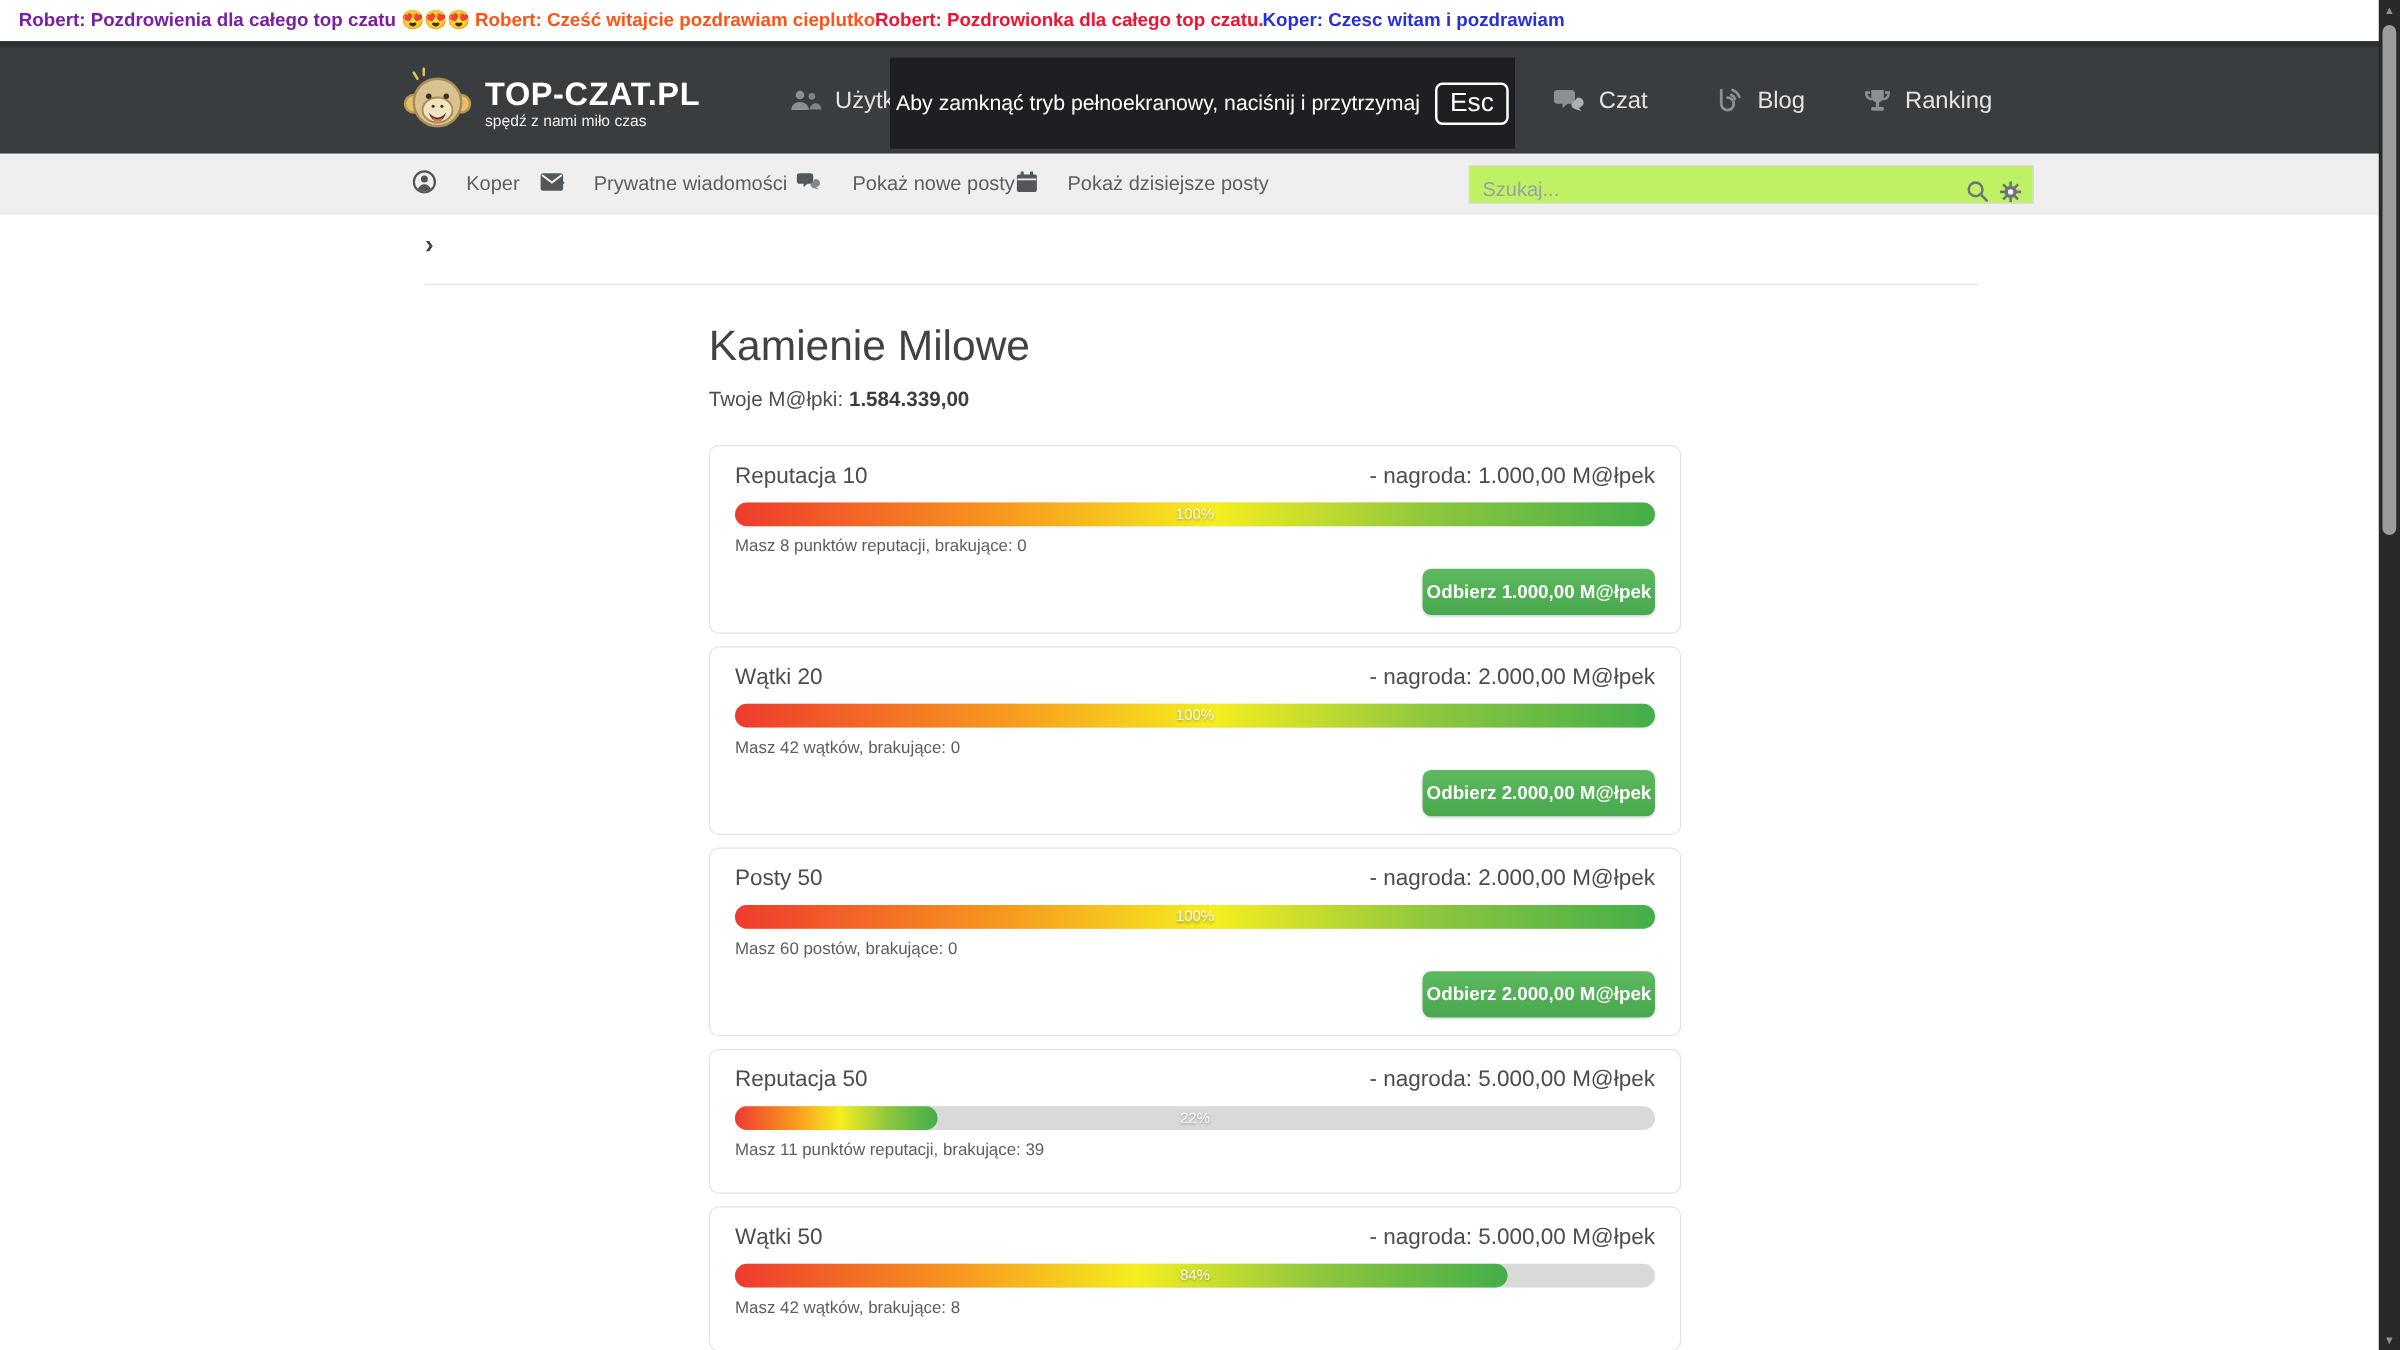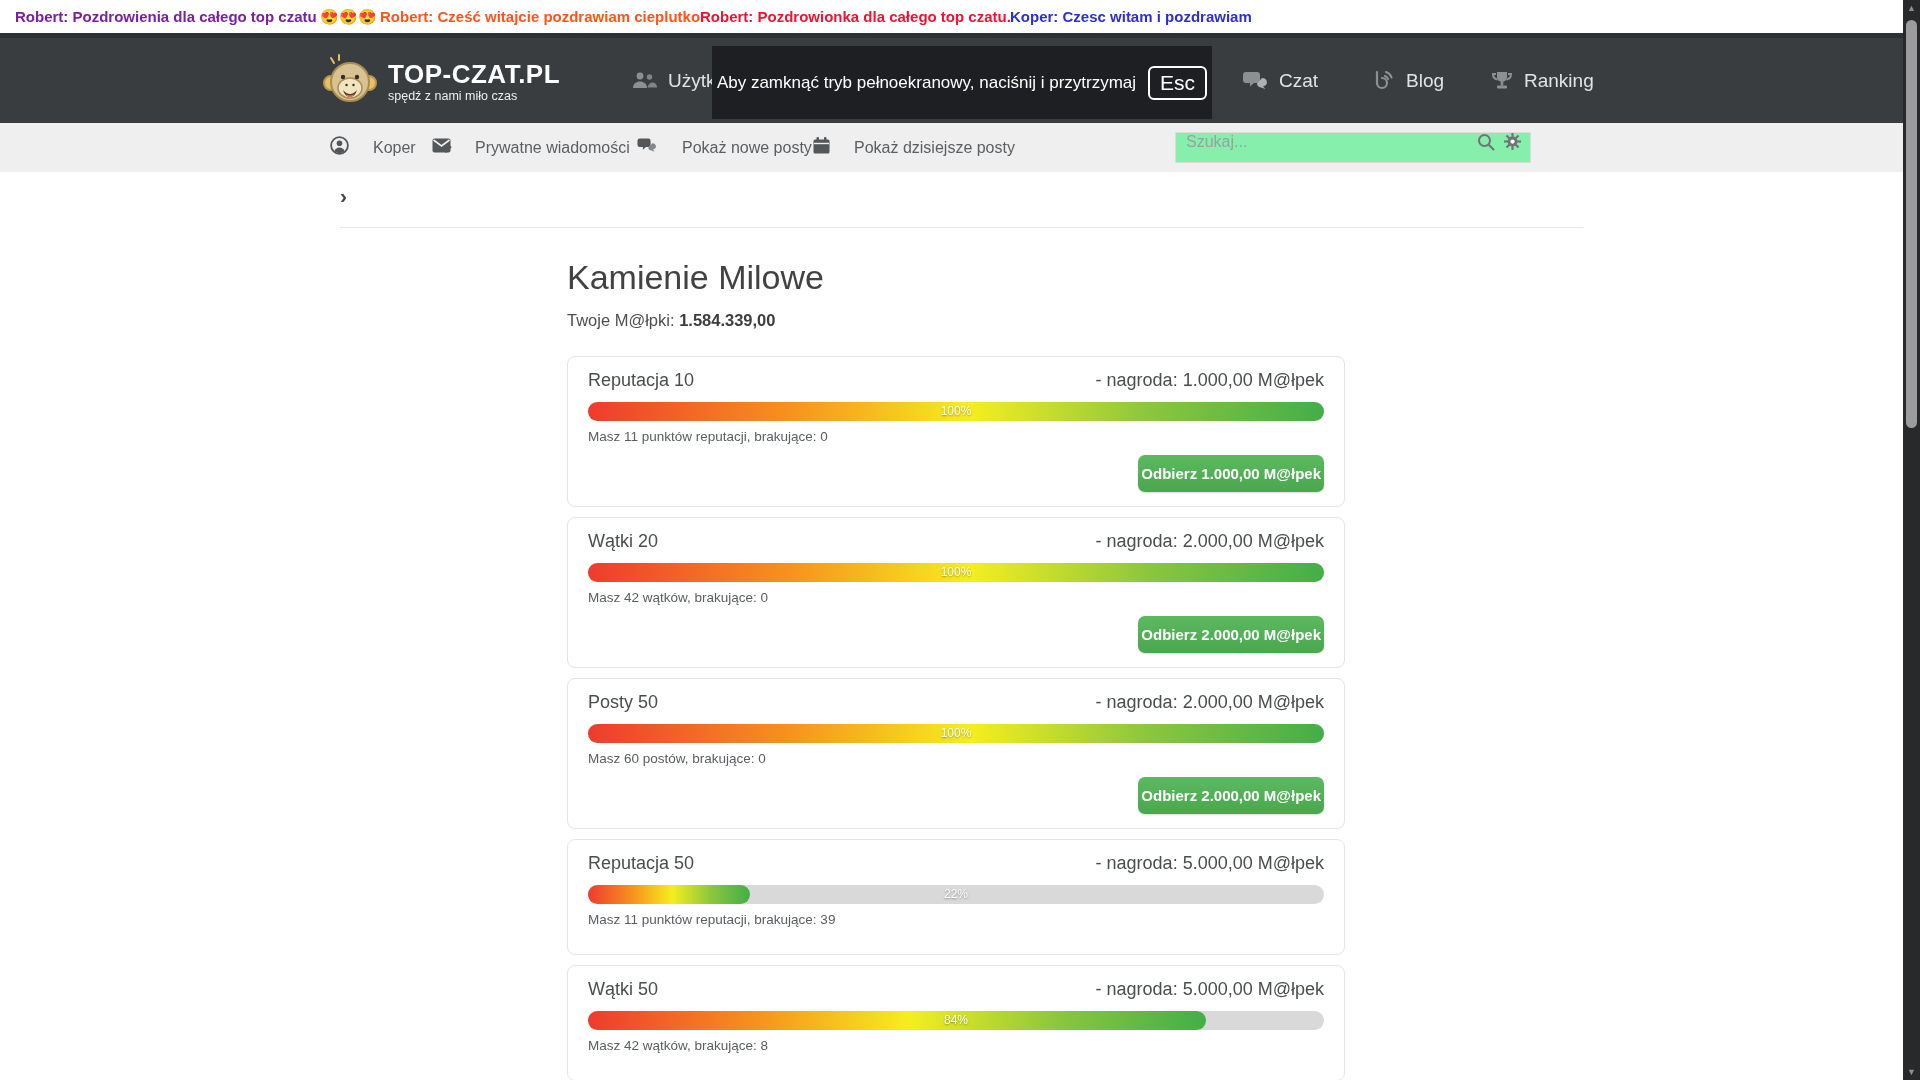--- a/index.html
+++ b/index.html
@@ -20,22 +20,22 @@
               color:#e3e3e3; font-size:19px; cursor:pointer; }
   .nav-item svg { display:block; }
   .toast { position:absolute; left:712px; top:8px; width:500px; height:73px; background:#1d1f22;
            display:flex; align-items:center; justify-content:center; color:#fff; font-size:17px; z-index:5; }
   .esc-key { margin-left:12px; border:2px solid #fff; border-radius:6px; padding:3px 10px; font-size:21px; }
 
   
   .toolbar { position:absolute; top:123px; left:0; width:1920px; height:49px; background:#efefef; }
   .tool-item { position:absolute; top:0; height:49px; display:flex; align-items:center; gap:24px;
                color:#5b5e62; font-size:16px; cursor:pointer; }
-  .search-box { position:absolute; left:1175px; top:9px; width:356px; height:31px; background:#86efac;
-                border:1px solid #dcdcdc; display:flex; align-items:flex-start; }
+  .search-box { position:absolute; left:1175px; top:9px; width:452px; height:31px; background:#bef264;
+                border:1px solid #dcdcdc; display:flex; align-items:flex-end; }
   .search-box input { flex:1; border:none; outline:none; font-size:16px; color:#444; padding:0 10px;
                       font-family:"Liberation Sans", sans-serif; background:transparent; }
   .search-box input::placeholder { color:#9aa0a4; }
   .search-ico { margin-right:9px; cursor:pointer; display:flex; }
 
   
   .crumb { position:absolute; left:340px; top:184px; font-size:21px; font-weight:700; color:#43474a; cursor:pointer; }
   .divider { position:absolute; left:340px; top:227px; width:1243px; border-top:1px solid #e7e7e7; }
 
   .main-col { position:absolute; left:567px; top:258px; width:778px; }
@@ -240,21 +240,21 @@
 
     <div class="card">
       <div class="card-head">
         <span>Reputacja 10</span>
         <span>- nagroda: 1.000,00 M@łpek</span>
       </div>
       <div class="progress">
         <div class="progress-fill" style="width: 100%;"></div>
         <span class="progress-label">100%</span>
       </div>
-      <div class="card-status">Masz 11 punktów reputacji, brakujące: 0</div>
+      <div class="card-status">Masz 8 punktów reputacji, brakujące: 0</div>
       <div class="card-actions">
         <button class="claim-btn">Odbierz 1.000,00 M@łpek</button>
       </div>
     </div>
 
     <div class="card">
       <div class="card-head">
         <span>Wątki 20</span>
         <span>- nagroda: 2.000,00 M@łpek</span>
       </div>

